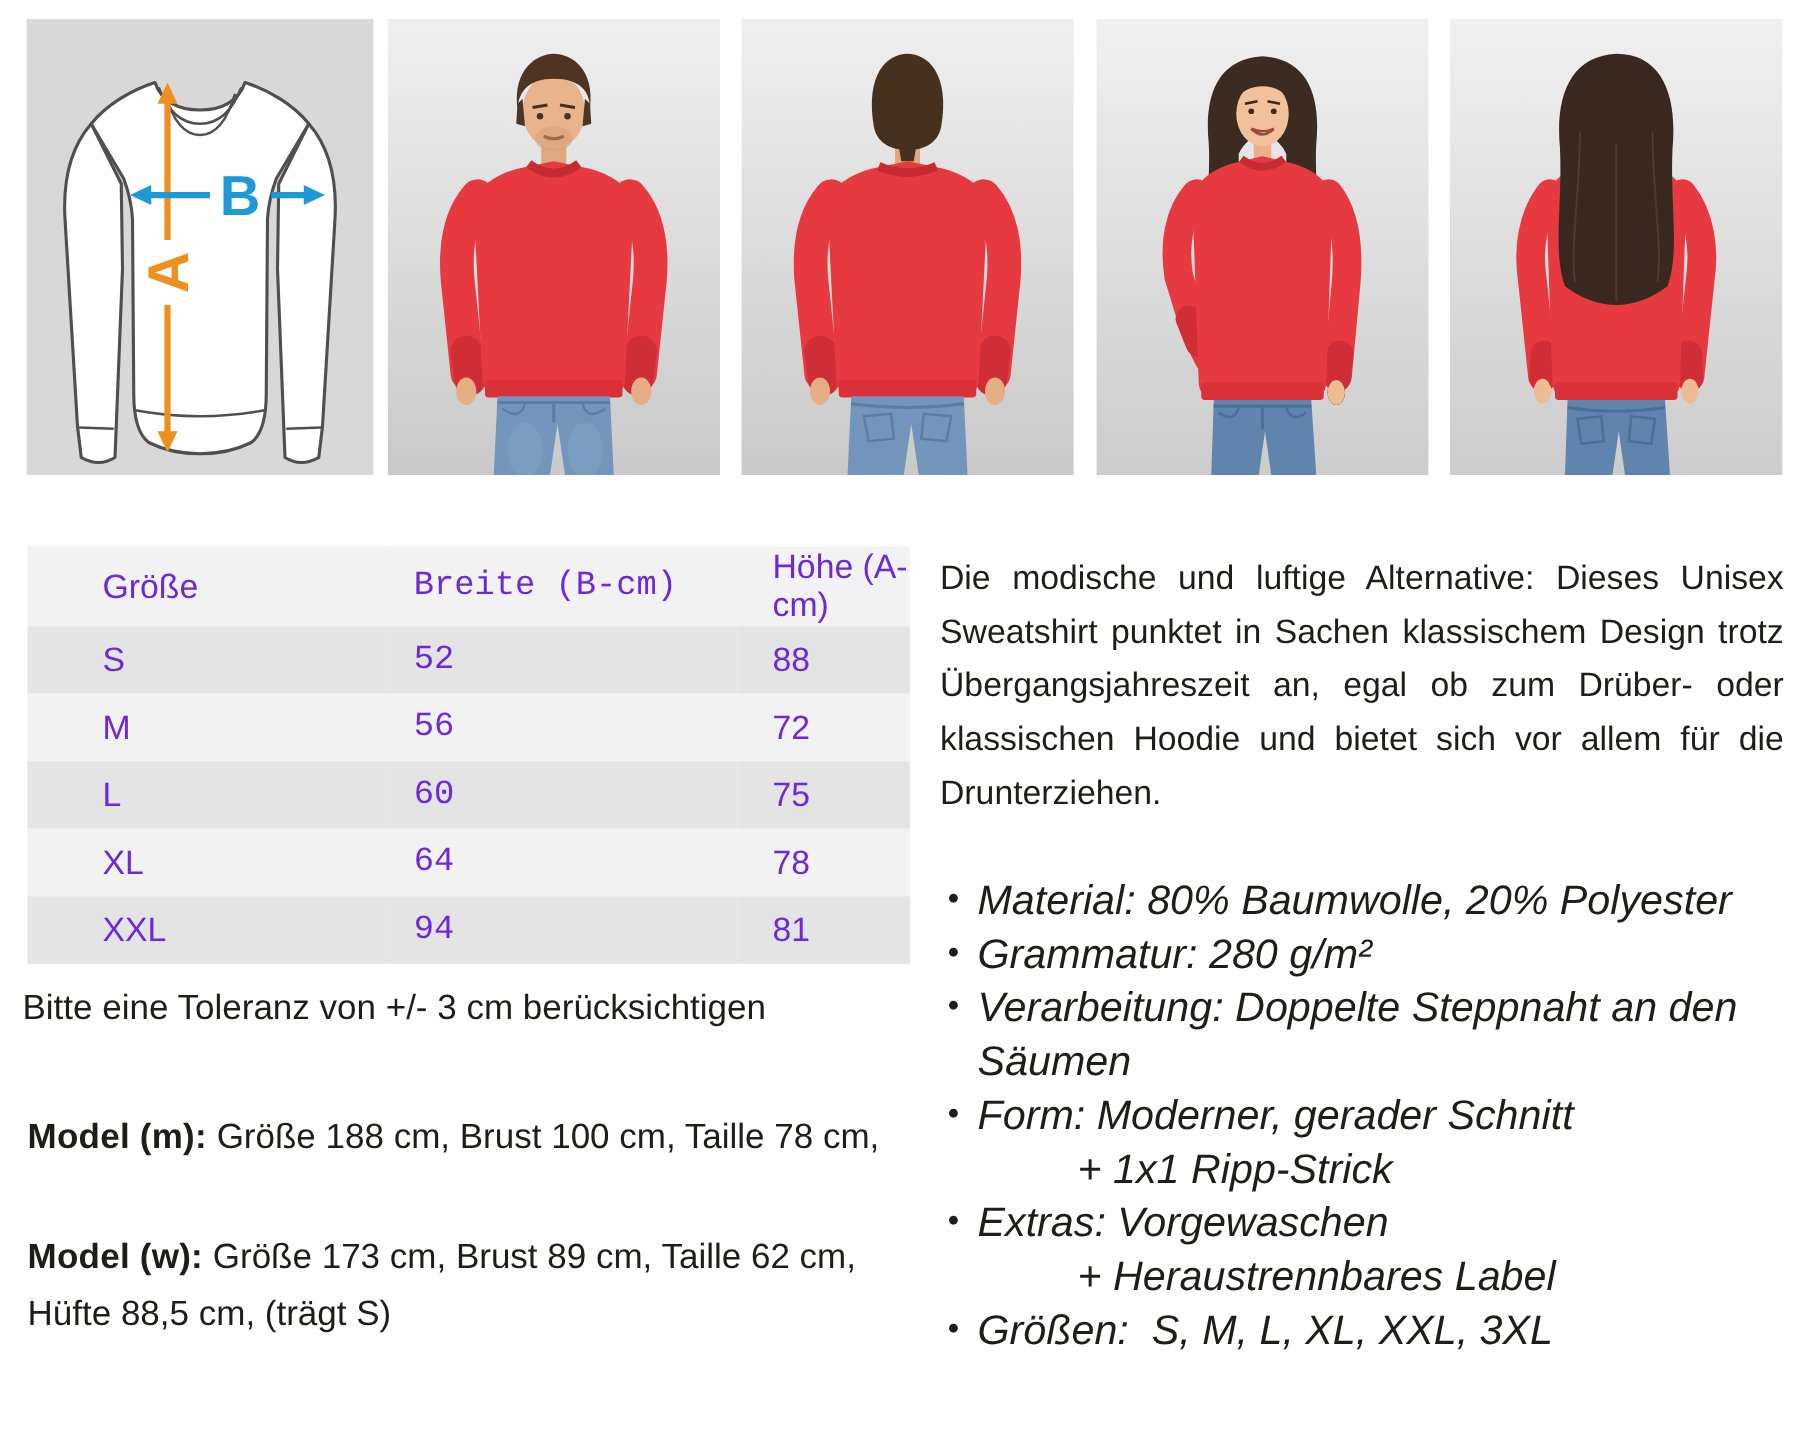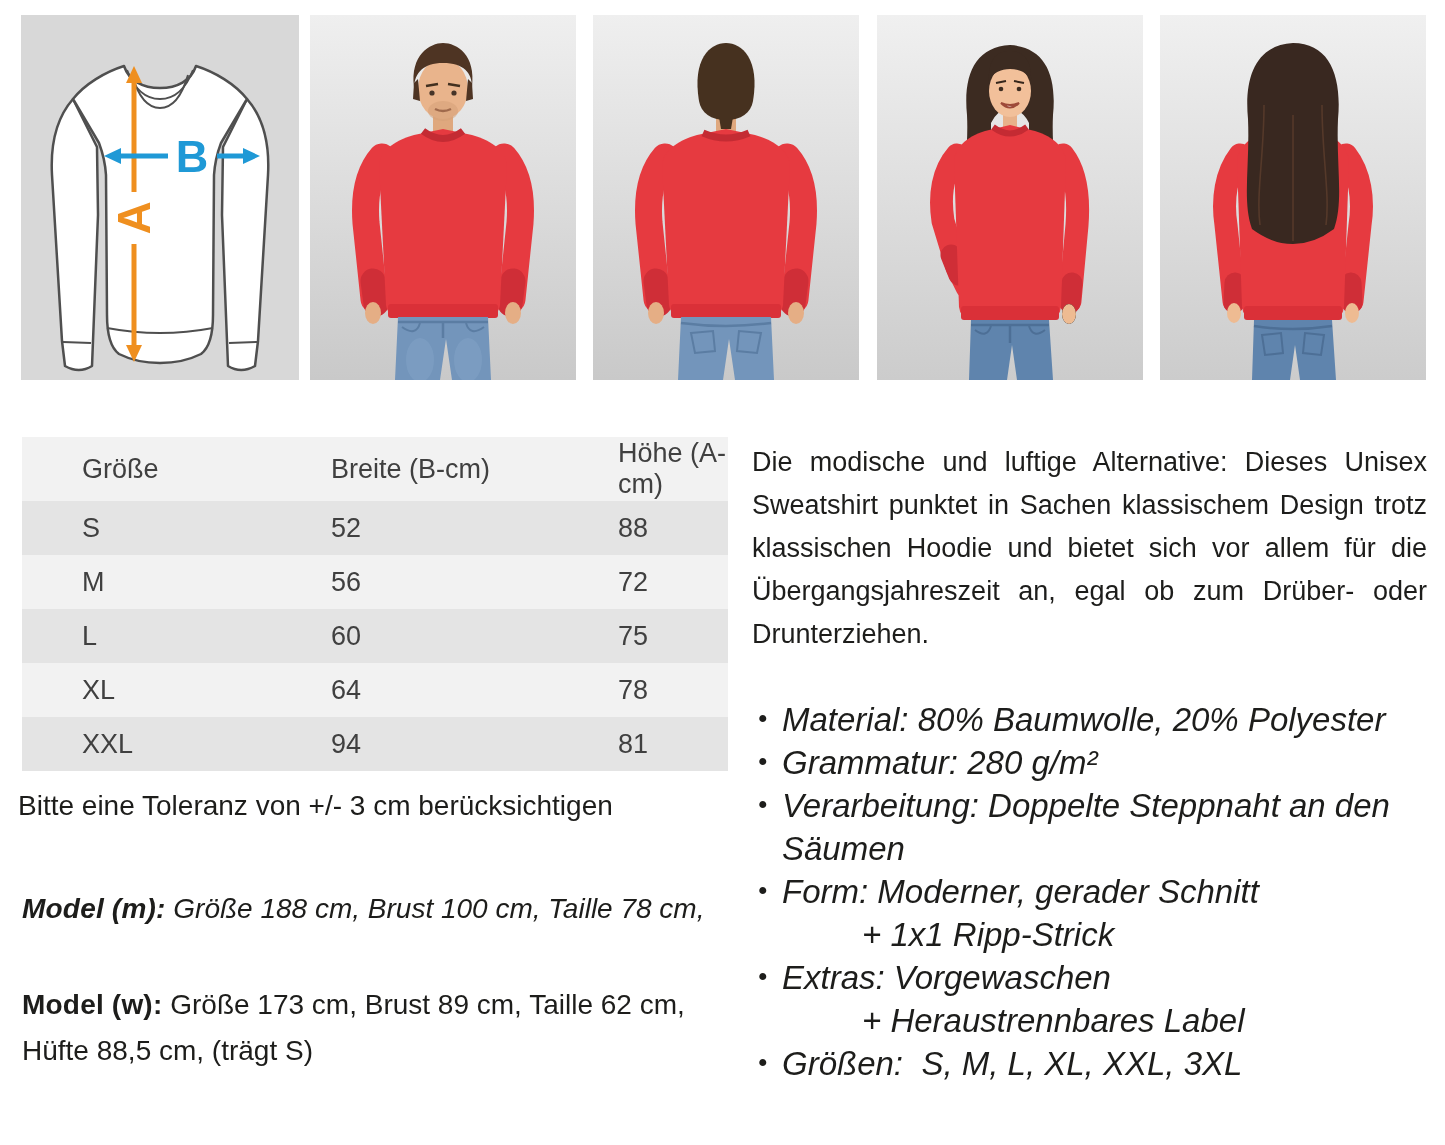--- a/index.html
+++ b/index.html
@@ -14,33 +14,33 @@
   #panel-1{left:21px;width:278px;}
   #panel-2{left:310px;width:266px;}
   #panel-3{left:593px;width:267px;}
   #panel-4{left:877px;width:266px;}
   #panel-5{left:1160px;width:267px;}
 
   .main{display:flex;align-items:flex-start;margin:57px 18px 0 22px;}
   .left-col{width:708px;flex:none;}
   .right-col{width:675px;flex:none;margin-left:22px;padding-top:4px;}
 
-  table.size{border-collapse:collapse;width:706px;color:#404040;font-size:27px;table-layout:fixed;}
+  table.size{border-collapse:collapse;width:706px;color:#6d28d9;font-size:27px;table-layout:fixed;}
   table.size th{font-weight:normal;text-align:left;height:50px;background:#f2f2f2;}
   table.size td{height:52px;}
   table.size tbody tr:nth-child(odd) td{background:#e4e4e4;}
   table.size tbody tr:nth-child(even) td{background:#f2f2f2;}
   table.size th:nth-child(1),table.size td:nth-child(1){width:226px;padding-left:60px;}
-  table.size th:nth-child(2),table.size td:nth-child(2){width:258px;padding-left:22px;}
+  table.size th:nth-child(2),table.size td:nth-child(2){width:258px;padding-left:22px;font-family:Liberation Mono, monospace;}
   table.size th:nth-child(3),table.size td:nth-child(3){padding-left:28px;}
 
   .tolerance{font-size:28px;line-height:36px;margin-top:17px;margin-left:-4px;}
 
   .model{font-size:28px;line-height:46px;white-space:nowrap;}
-  .model:first-child{margin-top:62px;font-style:italic;}
+  .model:first-child{margin-top:62px;}
   .model + .model{margin-top:50px;}
   .mlabel{font-weight:bold;letter-spacing:.2px;}
 
   .dline{font-size:27px;line-height:43px;}
   .dline.just{text-align:justify;text-align-last:justify;}
 
   .feature-list{margin-top:42px;}
   .feat{position:relative;font-size:33px;line-height:43px;padding-left:30px;font-style:italic;}
   .feat:not(.indent)::before{content:"\2022";position:absolute;left:6px;top:-1px;font-size:26px;color:#1d1d1b;}
   .feat.indent{padding-left:110px;}
@@ -265,22 +265,22 @@
     <div>
         <div class="model"><span class="mlabel">Model (m):</span><span> Größe 188 cm, Brust 100 cm, Taille 78 cm,</span><br></div>
         <div class="model"><span class="mlabel">Model (w):</span><span> Größe 173 cm, Brust 89 cm, Taille 62 cm,</span><br><span>Hüfte 88,5 cm, (trägt S)</span></div>
       </div>
   </div>
 
   <div class="right-col">
     <div>
         <div class="dline just">Die modische und luftige Alternative: Dieses Unisex</div>
         <div class="dline just">Sweatshirt punktet in Sachen klassischem Design trotz</div>
+        <div class="dline just">Übergangsjahreszeit an, egal ob zum Drüber- oder</div>
         <div class="dline just">klassischen Hoodie und bietet sich vor allem für die</div>
-        <div class="dline just">Übergangsjahreszeit an, egal ob zum Drüber- oder</div>
         <div class="dline">Drunterziehen.</div>
       </div>
     <div class="feature-list">
         <div class="feat">Material: 80% Baumwolle, 20% Polyester</div>
         <div class="feat">Grammatur: 280 g/m²</div>
         <div class="feat">Verarbeitung: Doppelte Steppnaht an den Säumen</div>
         <div class="feat">Form: Moderner, gerader Schnitt</div>
         <div class="feat indent">+ 1x1 Ripp-Strick</div>
         <div class="feat">Extras: Vorgewaschen</div>
         <div class="feat indent">+ Heraustrennbares Label</div>

